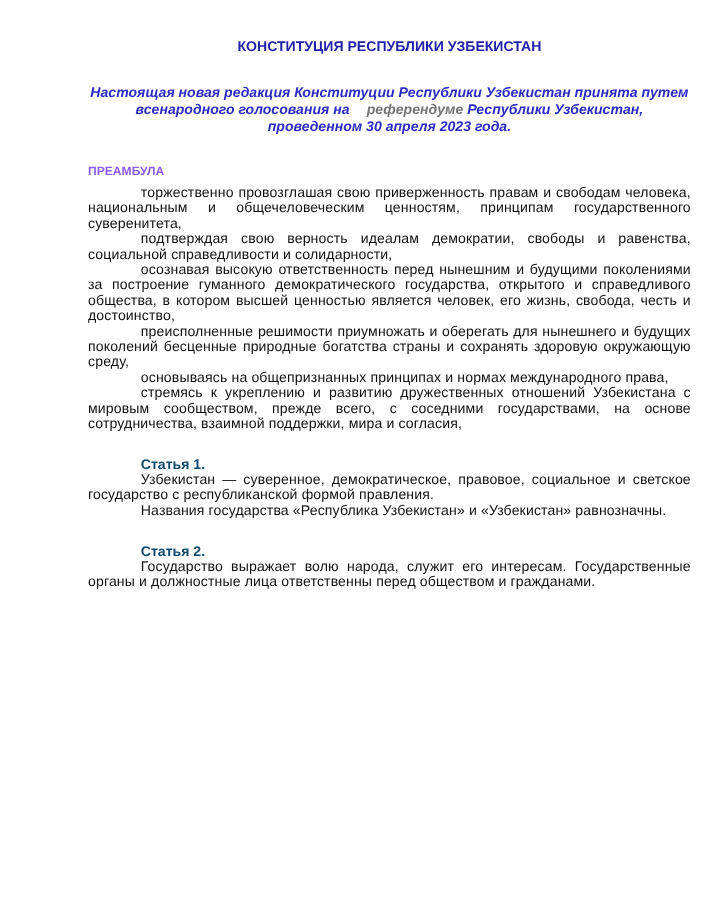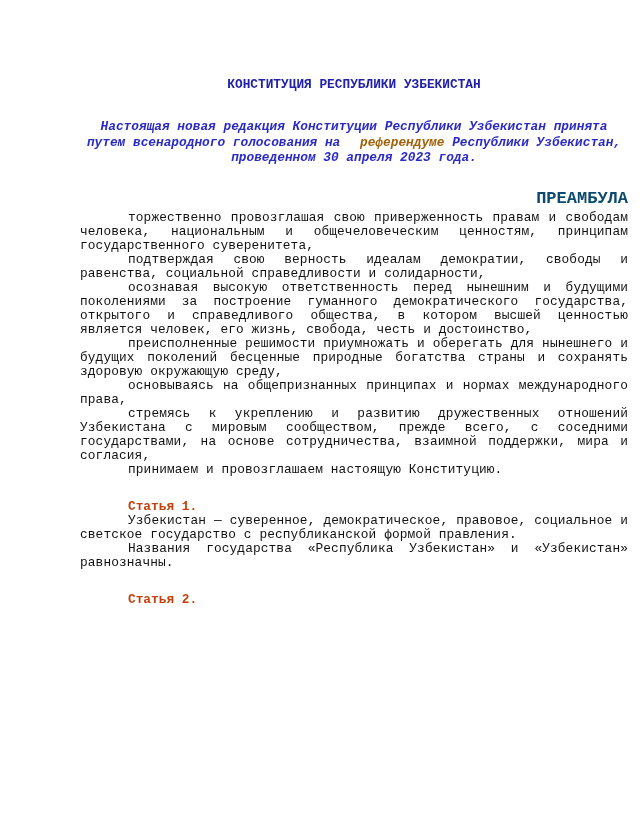--- a/index.html
+++ b/index.html
@@ -5,67 +5,66 @@
   html, body { margin: 0; padding: 0; }
   body {
     width: 640px; height: 828px;
     background: #ffffff;
     font-family: "Liberation Sans", sans-serif;
     color: #111111;
   }
   .page {
     box-sizing: border-box;
     width: 640px; height: 648px;
-    padding: 78px 12px 0 80px;
+    padding: 35px 12px 0 80px;
     overflow: hidden;
     background: #ffffff;
     font-size: 12.8px;
     line-height: 14px;
-    font-family: Liberation Mono, monospace;
   }
   .doc-title {
     margin: 0;
     text-align: center;
     font-weight: bold;
     font-size: 12.8px;
     line-height: 14px;
     color: #2020A8;
   }
   .edition-note {
     margin: 27px 0 0 0;
     text-align: center;
     font-style: italic;
     font-weight: bold;
     color: #2B2BC4;
     font-size: 12.8px;
     line-height: 15.5px;
   }
   .ref-link {
-    color: #a16207;
+    color: #737373;
     text-decoration: none;
     font-style: italic;
     cursor: pointer;
     margin-left: 12px;
   }
   .center-heading {
     margin: 0;
-    text-align: right;
+    text-align: left;
     font-weight: bold;
-    font-size: 17px;
+    font-size: 11px;
     line-height: 14px;
-    color: #0c4a6e;
+    color: #8b5cf6;
   }
   .preamble-heading { margin-top: 26px; margin-bottom: 5px; }
   .section-heading  { margin-top: 24px; }
   .chapter-heading  { margin-top: 26px; }
   .article-label {
     margin: 23px 0 0 0;
     padding-left: 48px;
     font-weight: bold;
-    color: #c2410c;
+    color: #0c4a6e;
   }
   .body-para {
     margin: 0;
     text-align: justify;
     text-indent: 48px;
     letter-spacing: 0.12px;
   }
 </style>
 </head>
 <body>
@@ -77,23 +76,23 @@
   <p class="edition-note"><span>Настоящая новая редакция Конституции Республики Узбекистан принята путем всенародного голосования на </span><a class="ref-link">референдуме</a><span> Республики Узбекистан, проведенном 30 апреля 2023 года.</span></p>
 
   <h2 class="center-heading preamble-heading">ПРЕАМБУЛА</h2>
 
   <p class="body-para">торжественно провозглашая свою приверженность правам и свободам человека, национальным и общечеловеческим ценностям, принципам государственного суверенитета,</p>
   <p class="body-para">подтверждая свою верность идеалам демократии, свободы и равенства, социальной справедливости и солидарности,</p>
   <p class="body-para">осознавая высокую ответственность перед нынешним и будущими поколениями за построение гуманного демократического государства, открытого и справедливого общества, в котором высшей ценностью является человек, его жизнь, свобода, честь и достоинство,</p>
   <p class="body-para">преисполненные решимости приумножать и оберегать для нынешнего и будущих поколений бесценные природные богатства страны и сохранять здоровую окружающую среду,</p>
   <p class="body-para">основываясь на общепризнанных принципах и нормах международного права,</p>
   <p class="body-para">стремясь к укреплению и развитию дружественных отношений Узбекистана с мировым сообществом, прежде всего, с соседними государствами, на основе сотрудничества, взаимной поддержки, мира и согласия,</p>
-  <p class="body-para">принимаем и провозглашаем настоящую Конституцию.</p>
 
 
 
   <p class="article-label">Статья 1.</p>
   <p class="body-para">Узбекистан — суверенное, демократическое, правовое, социальное и светское государство с республиканской формой правления.</p>
   <p class="body-para">Названия государства «Республика Узбекистан» и «Узбекистан» равнозначны.</p>
 
   <p class="article-label">Статья 2.</p>
+  <p class="body-para">Государство выражает волю народа, служит его интересам. Государственные органы и должностные лица ответственны перед обществом и гражданами.</p>
 
 </div>
 
 </body></html>

